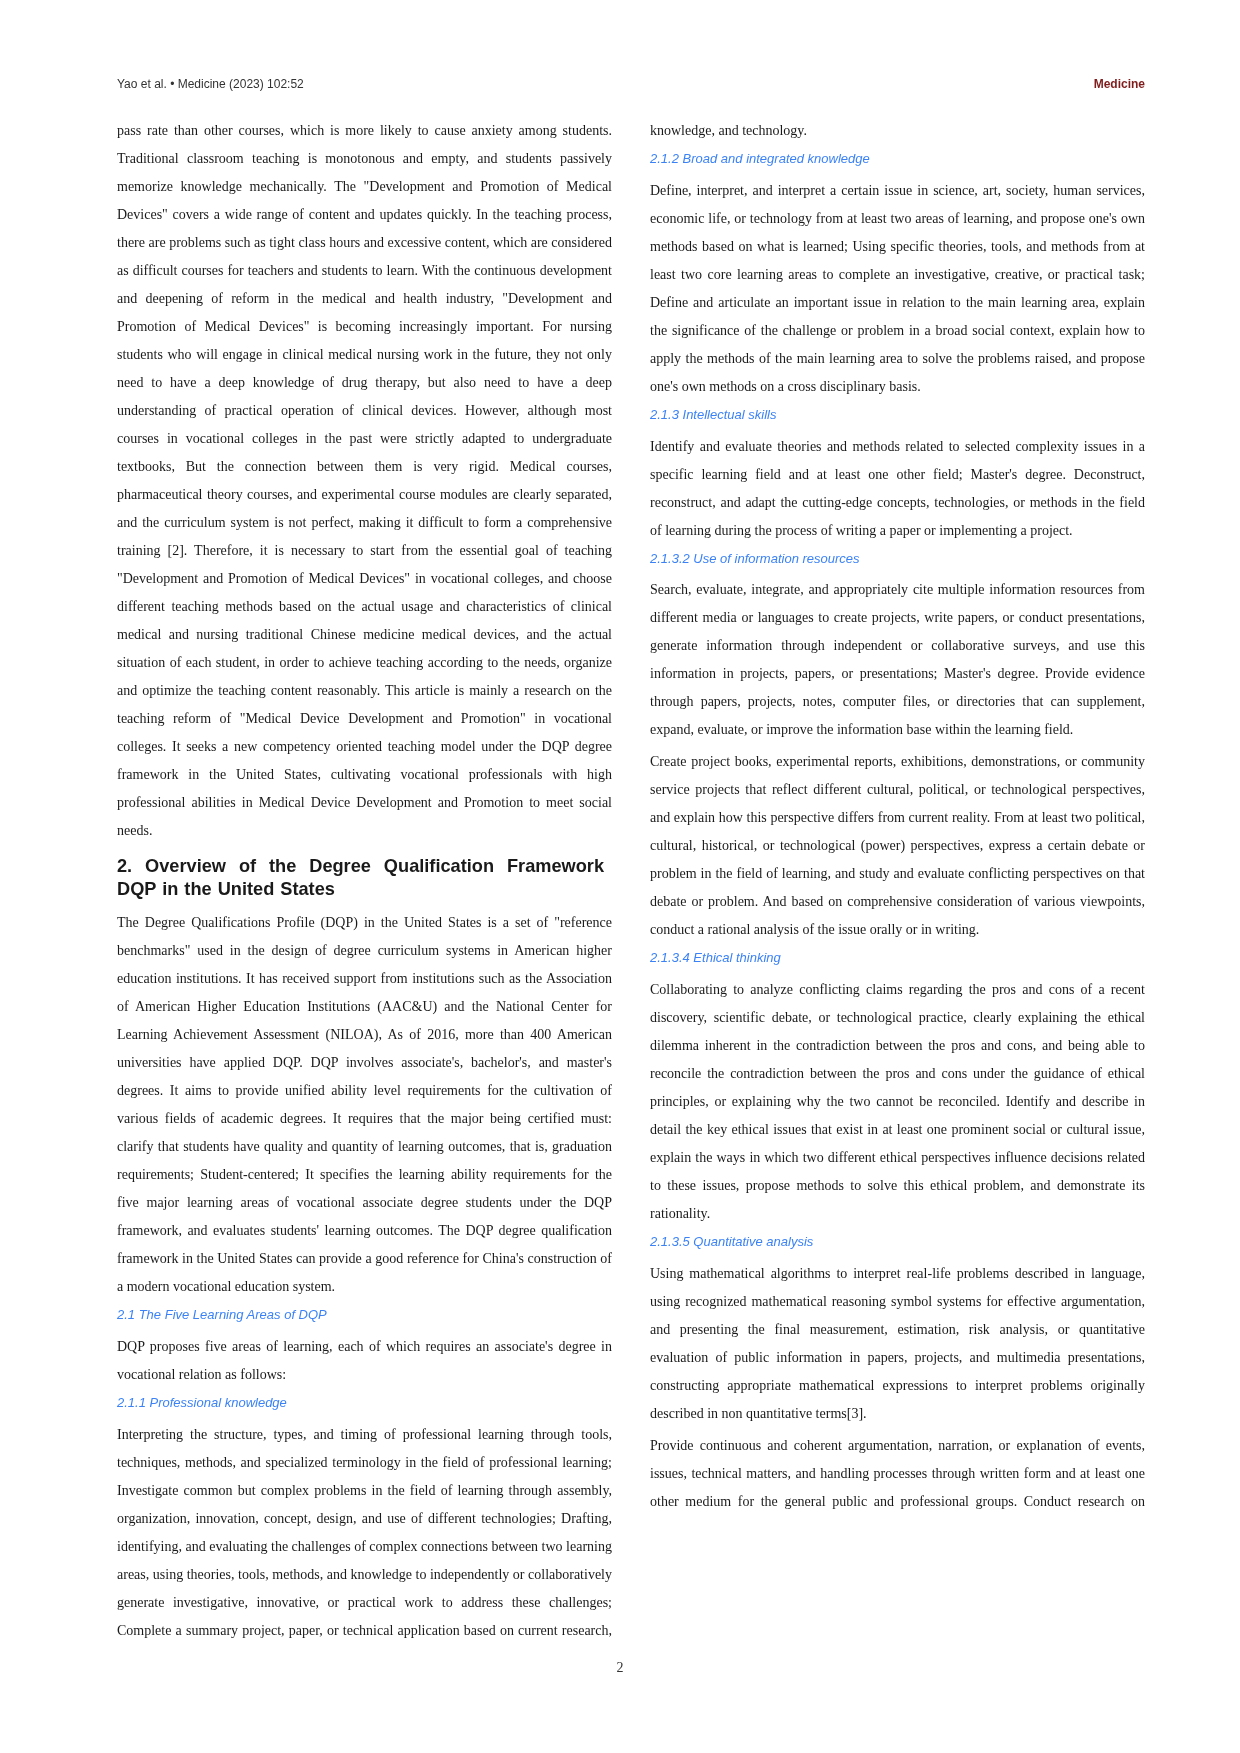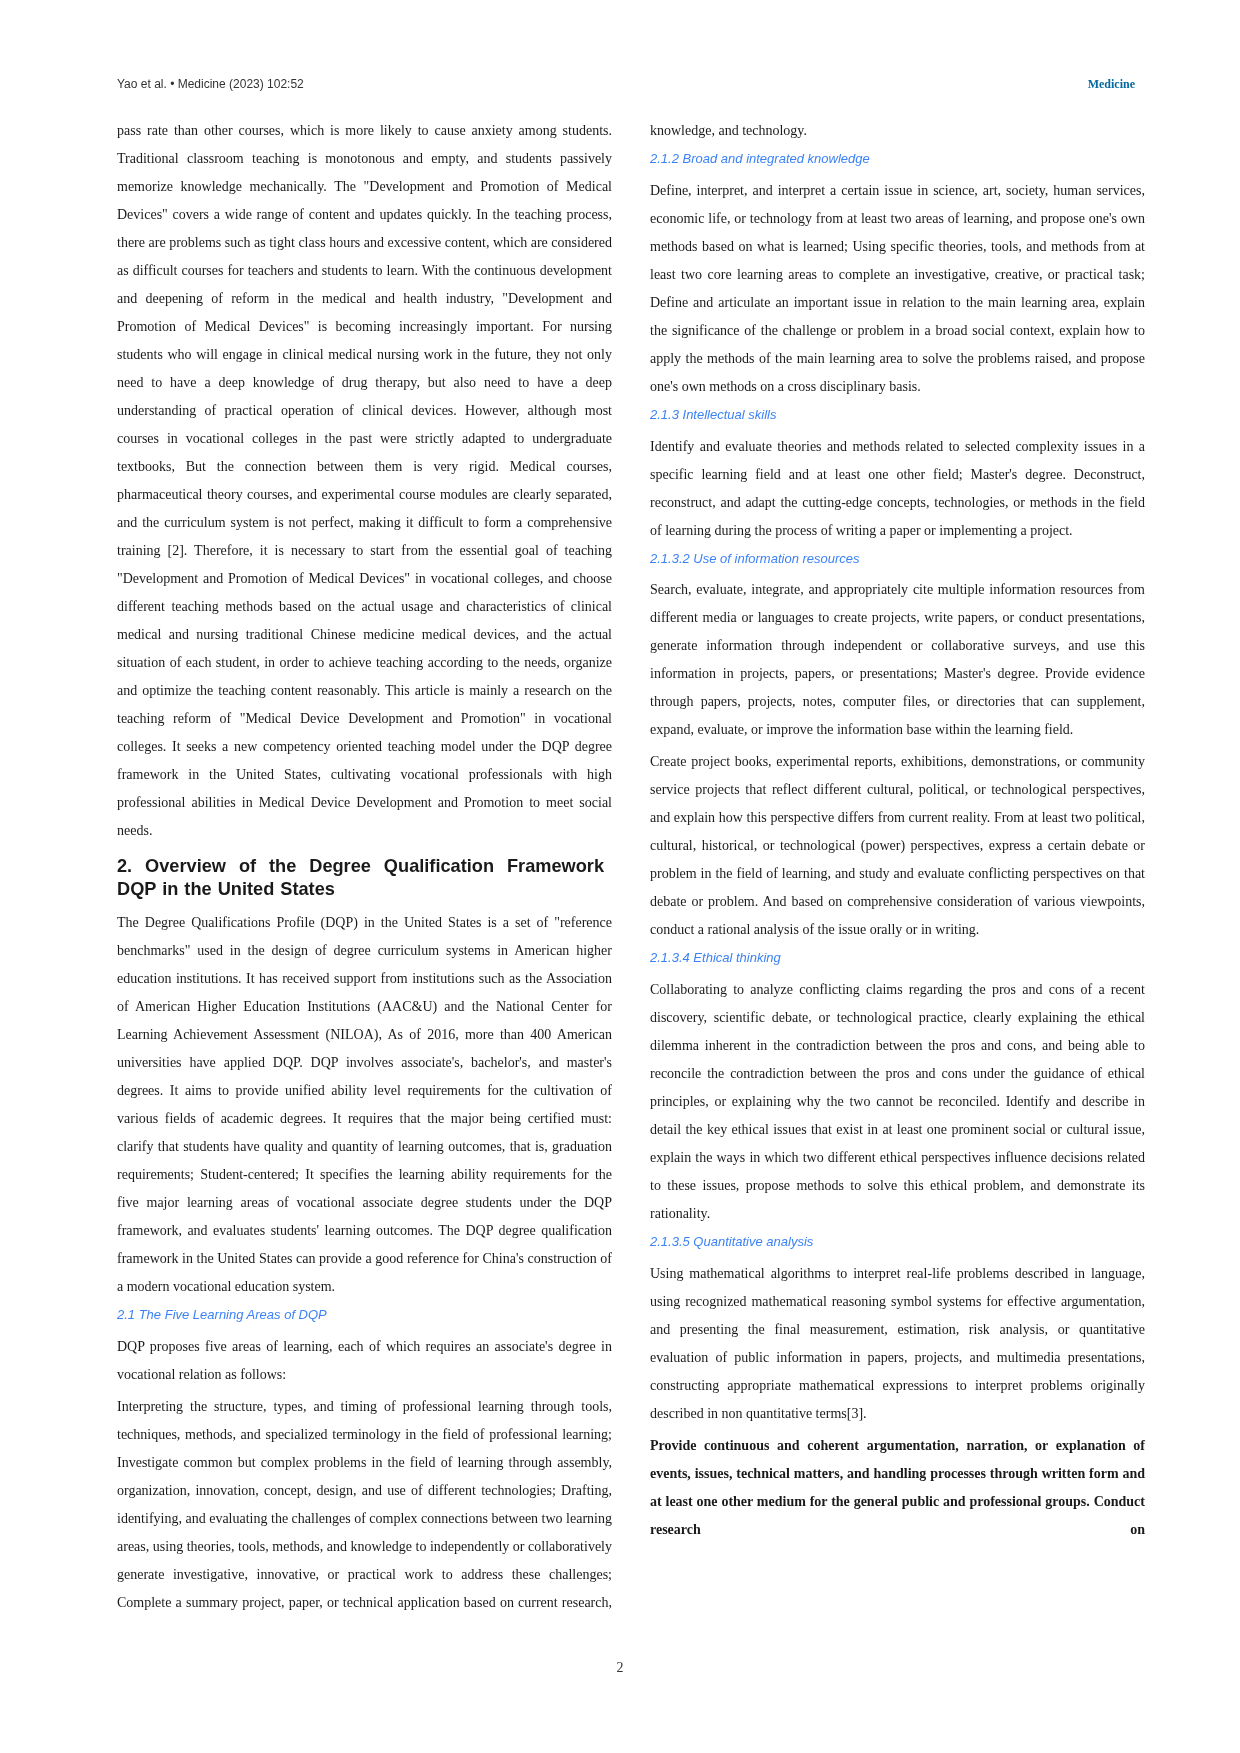--- a/index.html
+++ b/index.html
@@ -1,20 +1,20 @@
 <!DOCTYPE html>
 <html><head>
 <meta charset="utf-8">
 <style>
   html, body { margin: 0; padding: 0; background: #ffffff; }
   body { width: 1240px; height: 1753px; position: relative; overflow: hidden; color: #1a1a1a; }
   .running-head { position: absolute; top: 77px; left: 117px; width: 1028px; height: 22px;
     font-family: "Liberation Sans", sans-serif; font-size: 12px; color: #333; }
   .running-head .left { position: absolute; left: 0; top: 0; }
-  .running-head .right { position: absolute; right: 10px; top: 0; font-weight: bold; color: #0369a1; font-family: Liberation Serif, serif; }
+  .running-head .right { position: absolute; right: 0; top: 0; font-weight: bold; color: #7f1d1d; }
   .col { position: absolute; top: 117px; width: 495px; }
   .col.left { left: 117px; }
   .col.right { left: 650px; }
   p { margin: 0 0 4px 0; font-family: "Liberation Serif", serif; font-size: 14px; line-height: 28px;
     text-align: justify; hyphens: none; }
   .h1 { font-family: "Liberation Sans", sans-serif; font-weight: bold; font-size: 18.2px; line-height: 22.5px;
     margin: 10px 8px 9px 0; text-align: justify; text-align-last: left; word-spacing: 1px; }
   .h2 { font-family: "Liberation Sans", sans-serif; font-style: italic; font-size: 13px; line-height: 20.8px;
     margin: 4px 0 7px 0; color: #3b82f6; }
   .page-number { position: absolute; top: 1660px; left: 0; width: 1240px; text-align: center;
@@ -27,20 +27,21 @@
   <span class="left">Yao et al. • Medicine (2023) 102:52</span>
   <span class="right">Medicine</span>
 </div>
 
 <div class="col left">
   <p>pass rate than other courses, which is more likely to cause anxiety among students. Traditional classroom teaching is monotonous and empty, and students passively memorize knowledge mechanically. The "Development and Promotion of Medical Devices" covers a wide range of content and updates quickly. In the teaching process, there are problems such as tight class hours and excessive content, which are considered as difficult courses for teachers and students to learn. With the continuous development and deepening of reform in the medical and health industry, "Development and Promotion of Medical Devices" is becoming increasingly important. For nursing students who will engage in clinical medical nursing work in the future, they not only need to have a deep knowledge of drug therapy, but also need to have a deep understanding of practical operation of clinical devices. However, although most courses in vocational colleges in the past were strictly adapted to undergraduate textbooks, But the connection between them is very rigid. Medical courses, pharmaceutical theory courses, and experimental course modules are clearly separated, and the curriculum system is not perfect, making it difficult to form a comprehensive training [2]. Therefore, it is necessary to start from the essential goal of teaching "Development and Promotion of Medical Devices" in vocational colleges, and choose different teaching methods based on the actual usage and characteristics of clinical medical and nursing traditional Chinese medicine medical devices, and the actual situation of each student, in order to achieve teaching according to the needs, organize and optimize the teaching content reasonably. This article is mainly a research on the teaching reform of "Medical Device Development and Promotion" in vocational colleges. It seeks a new competency oriented teaching model under the DQP degree framework in the United States, cultivating vocational professionals with high professional abilities in Medical Device Development and Promotion to meet social needs.</p>
   <div class="h1">2. Overview of the Degree Qualification Framework DQP in the United States</div>
   <p>The Degree Qualifications Profile (DQP) in the United States is a set of "reference benchmarks" used in the design of degree curriculum systems in American higher education institutions. It has received support from institutions such as the Association of American Higher Education Institutions (AAC&amp;U) and the National Center for Learning Achievement Assessment (NILOA), As of 2016, more than 400 American universities have applied DQP. DQP involves associate's, bachelor's, and master's degrees. It aims to provide unified ability level requirements for the cultivation of various fields of academic degrees. It requires that the major being certified must: clarify that students have quality and quantity of learning outcomes, that is, graduation requirements; Student-centered; It specifies the learning ability requirements for the five major learning areas of vocational associate degree students under the DQP framework, and evaluates students' learning outcomes. The DQP degree qualification framework in the United States can provide a good reference for China's construction of a modern vocational education system.</p>
   <div class="h2">2.1 The Five Learning Areas of DQP</div>
   <p>DQP proposes five areas of learning, each of which requires an associate's degree in vocational relation as follows:</p>
+  <div class="h2">2.1.1 Professional knowledge</div>
   <p style="text-align-last: justify;">Interpreting the structure, types, and timing of professional learning through tools, techniques, methods, and specialized terminology in the field of professional learning; Investigate common but complex problems in the field of learning through assembly, organization, innovation, concept, design, and use of different technologies; Drafting, identifying, and evaluating the challenges of complex connections between two learning areas, using theories, tools, methods, and knowledge to independently or collaboratively generate investigative, innovative, or practical work to address these challenges; Complete a summary project, paper, or technical application based on current research,</p>
 </div>
 
 <div class="col right">
   <p>knowledge, and technology.</p>
 
   <div class="h2">2.1.2 Broad and integrated knowledge</div>
   <p>Define, interpret, and interpret a certain issue in science, art, society, human services, economic life, or technology from at least two areas of learning, and propose one's own methods based on what is learned; Using specific theories, tools, and methods from at least two core learning areas to complete an investigative, creative, or practical task; Define and articulate an important issue in relation to the main learning area, explain the significance of the challenge or problem in a broad social context, explain how to apply the methods of the main learning area to solve the problems raised, and propose one's own methods on a cross disciplinary basis.</p>
 
   <div class="h2">2.1.3 Intellectual skills</div>
@@ -51,16 +52,16 @@
   <p>Search, evaluate, integrate, and appropriately cite multiple information resources from different media or languages to create projects, write papers, or conduct presentations, generate information through independent or collaborative surveys, and use this information in projects, papers, or presentations; Master's degree. Provide evidence through papers, projects, notes, computer files, or directories that can supplement, expand, evaluate, or improve the information base within the learning field.</p>
 
   <p>Create project books, experimental reports, exhibitions, demonstrations, or community service projects that reflect different cultural, political, or technological perspectives, and explain how this perspective differs from current reality. From at least two political, cultural, historical, or technological (power) perspectives, express a certain debate or problem in the field of learning, and study and evaluate conflicting perspectives on that debate or problem. And based on comprehensive consideration of various viewpoints, conduct a rational analysis of the issue orally or in writing.</p>
 
   <div class="h2">2.1.3.4 Ethical thinking</div>
   <p>Collaborating to analyze conflicting claims regarding the pros and cons of a recent discovery, scientific debate, or technological practice, clearly explaining the ethical dilemma inherent in the contradiction between the pros and cons, and being able to reconcile the contradiction between the pros and cons under the guidance of ethical principles, or explaining why the two cannot be reconciled. Identify and describe in detail the key ethical issues that exist in at least one prominent social or cultural issue, explain the ways in which two different ethical perspectives influence decisions related to these issues, propose methods to solve this ethical problem, and demonstrate its rationality.</p>
 
   <div class="h2">2.1.3.5 Quantitative analysis</div>
   <p>Using mathematical algorithms to interpret real-life problems described in language, using recognized mathematical reasoning symbol systems for effective argumentation, and presenting the final measurement, estimation, risk analysis, or quantitative evaluation of public information in papers, projects, and multimedia presentations, constructing appropriate mathematical expressions to interpret problems originally described in non quantitative terms[3].</p>
 
-  <p style="text-align-last: justify; font-weight: bold;">Provide continuous and coherent argumentation, narration, or explanation of events, issues, technical matters, and handling processes through written form and at least one other medium for the general public and professional groups. Conduct research on</p>
+  <p style="text-align-last: justify;">Provide continuous and coherent argumentation, narration, or explanation of events, issues, technical matters, and handling processes through written form and at least one other medium for the general public and professional groups. Conduct research on</p>
 </div>
 
 <div class="page-number">2</div>
 
 </body></html>

